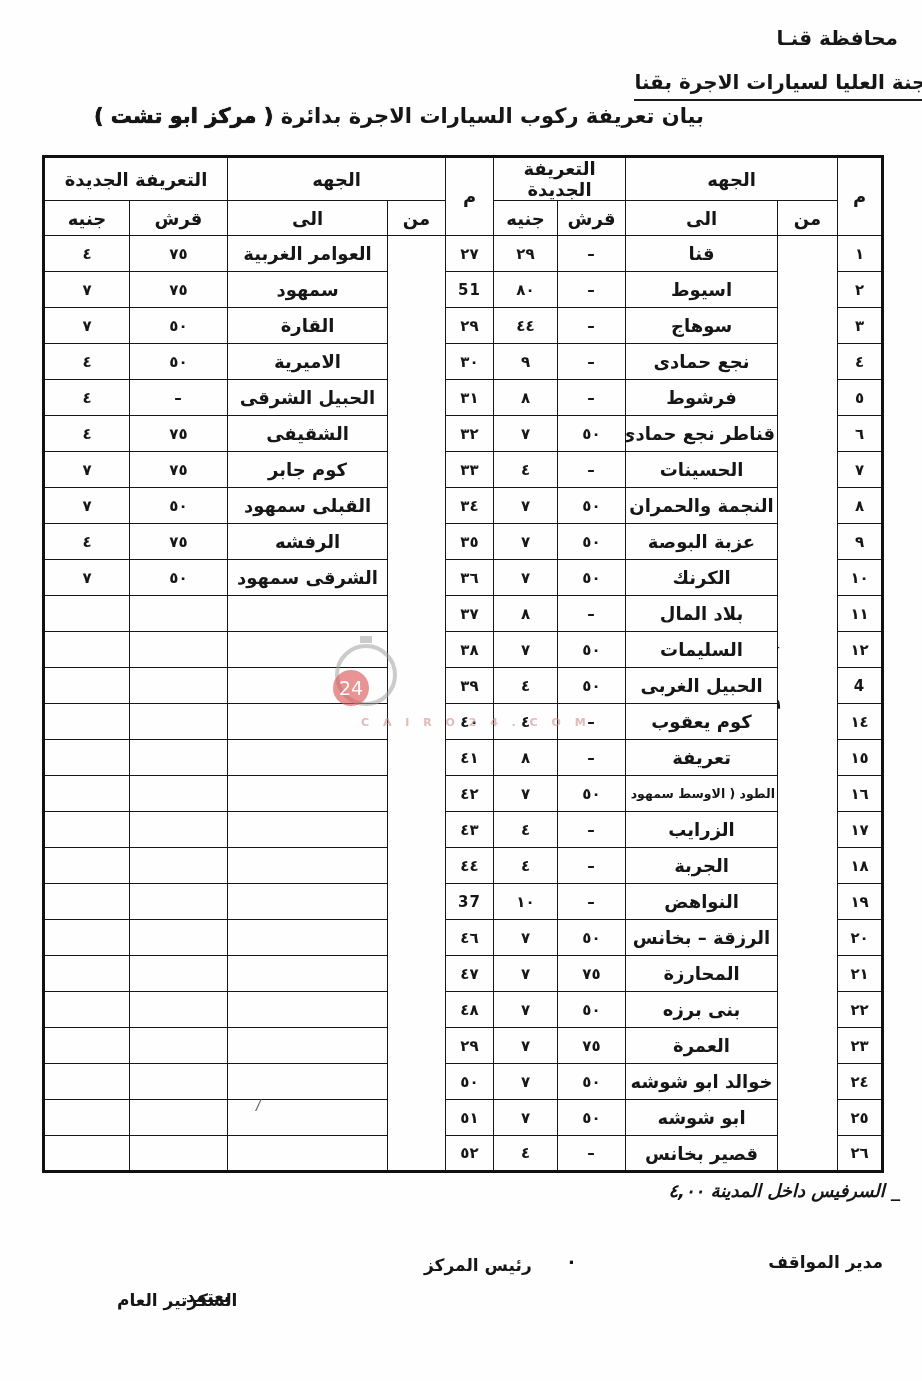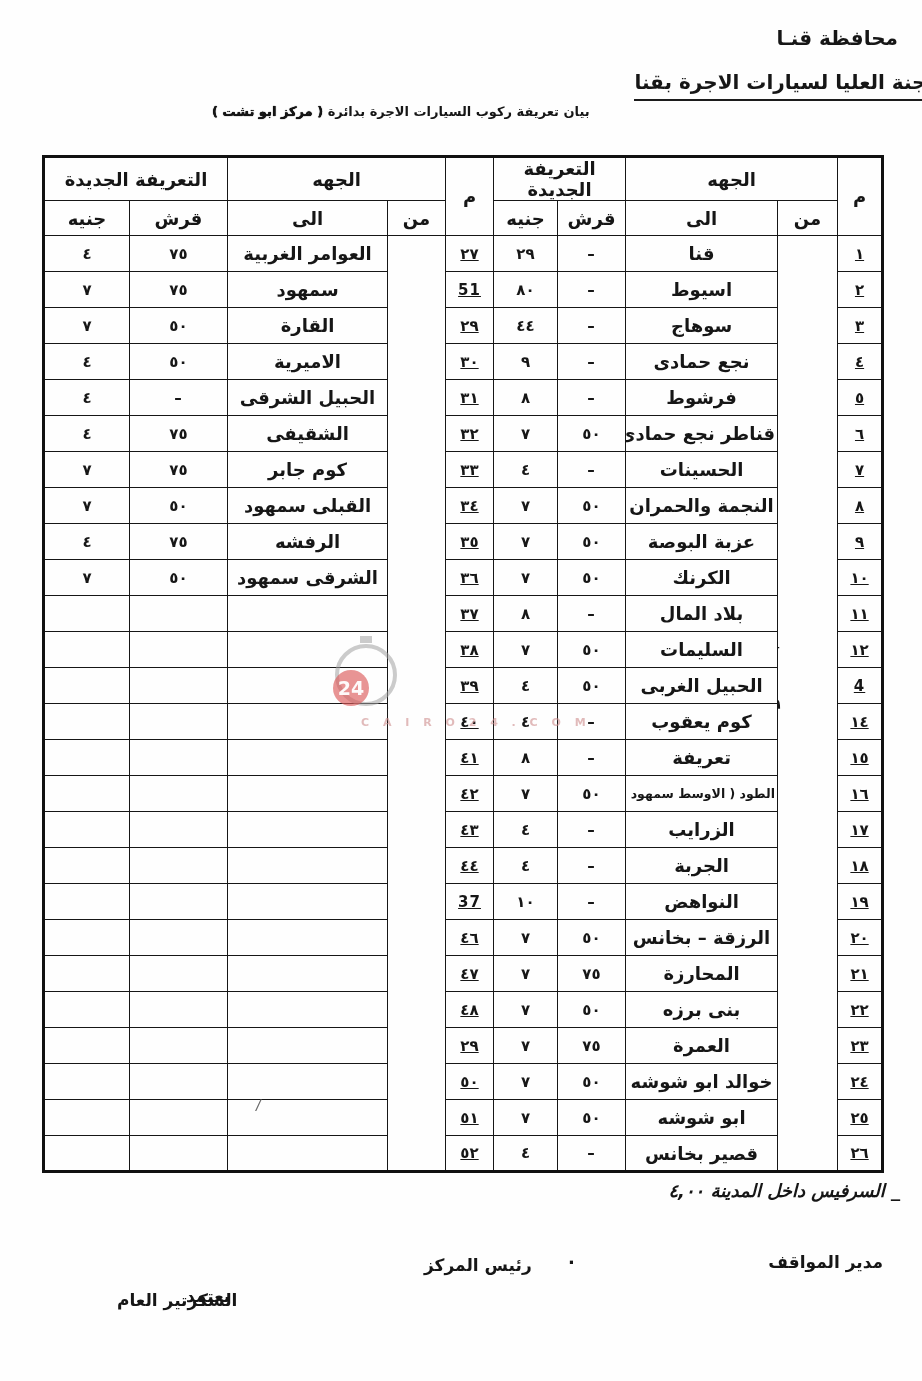--- a/index.html
+++ b/index.html
@@ -6,36 +6,36 @@
   body{
     width:922px;height:1381px;position:relative;overflow:hidden;
     background:#fefefe;
     font-family:"DejaVu Sans", sans-serif;
     color:#161616;
   }
   .abs{position:absolute;}
   .hdr{font-weight:700;font-size:20px;direction:rtl;white-space:nowrap;}
   .governorate{top:26px;right:24px;margin-left:28px;}
   .committee{top:70px;right:-12px;border-bottom:2px solid #1c1c1c;padding-bottom:5px;}
-  .doc-title{top:104px;left:212px;width:492px;text-align:left;font-weight:700;font-size:13px;direction:rtl;white-space:nowrap;}
+  .doc-title{top:104px;left:212px;width:492px;text-align:left;font-weight:700;font-size:21px;direction:rtl;white-space:nowrap;}
   .doc-title .heavy{text-shadow:0 0 0.7px #000, 0 0 0.7px #000;}
 
   table.fare{
     position:absolute;left:42px;top:155px;width:839px;
     border-collapse:collapse;table-layout:fixed;direction:rtl;
     font-weight:700;
   }
   table.fare td,table.fare th{
     border:1.6px solid #161616;text-align:center;vertical-align:middle;
     padding:0 2px;overflow:hidden;
   }
   table.fare{border:3px solid #111;}
   tr.hrow1{height:35px;}  tr.hrow2{height:35px;}  tr.drow{height:36px;}
   th{font-size:18px;font-weight:700;}
-  td.c-num{font-size:15px;letter-spacing:1px;text-decoration:underline;}
+  td.c-num{font-size:15px;letter-spacing:1px;}
   td.c-to{font-size:18px;direction:rtl;white-space:nowrap;}
   td.c-to.small{font-size:12.5px;}
   td.c-val{font-size:15px;letter-spacing:1px;}
   td.c-from{position:relative;}
   .vert{
     display:inline-block;transform:rotate(-90deg);white-space:nowrap;
     font-size:17px;font-weight:700;letter-spacing:1px;
   }
 
   .service-note{top:1180px;right:22px;font-weight:700;font-size:18px;direction:rtl;white-space:nowrap;font-style:italic;}
@@ -62,21 +62,21 @@
     position:absolute;left:2px;top:16px;width:54px;height:54px;border-radius:50%;
     border:4px solid rgba(160,160,160,0.55);
   }
   .wm-stopwatch::before{
     content:"";position:absolute;left:21px;top:-12px;width:12px;height:7px;
     background:rgba(160,160,160,0.55);
   }
   .wm-badge{
     position:absolute;left:-6px;top:22px;width:36px;height:36px;border-radius:50%;
     background:rgba(219,90,90,0.65);color:rgba(255,255,255,0.95);
-    font-size:19px;font-weight:700;display:flex;align-items:center;justify-content:center;
+    font-size:19px;font-weight:400;display:flex;align-items:center;justify-content:center;
   }
 </style>
 </head>
 <body>
 
 <div class="abs hdr governorate">محافظة قنـا</div>
 <div class="abs hdr committee">لجنة العليا لسيارات الاجرة بقنا</div>
 <div class="abs doc-title">
   <span>بيان تعريفة ركوب السيارات الاجرة بدائرة</span>
   <span class="heavy">( مركز ابو تشت )</span>

